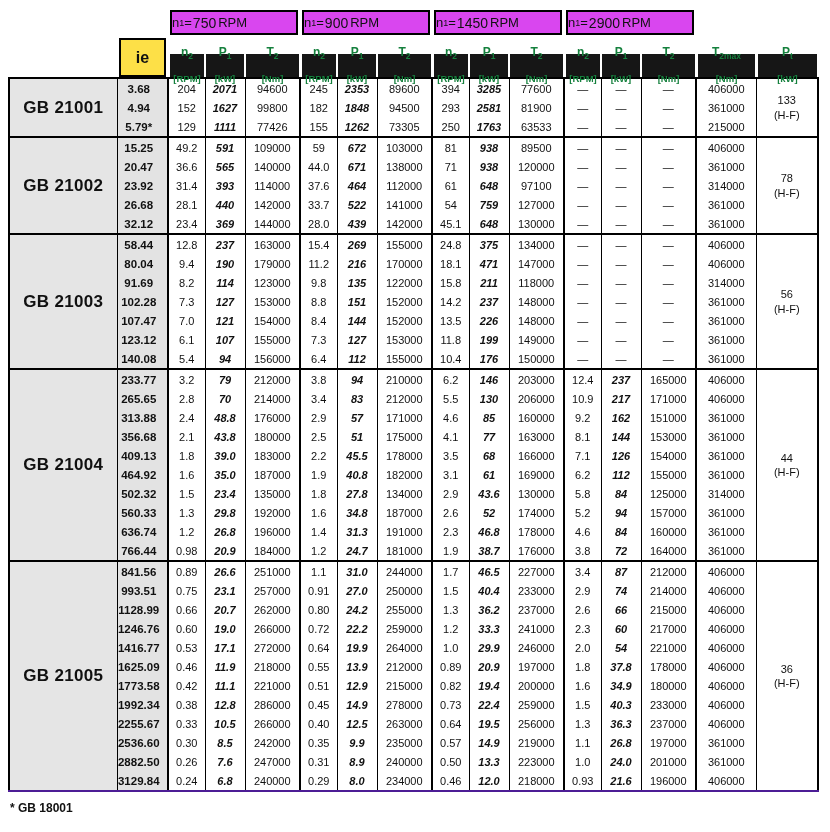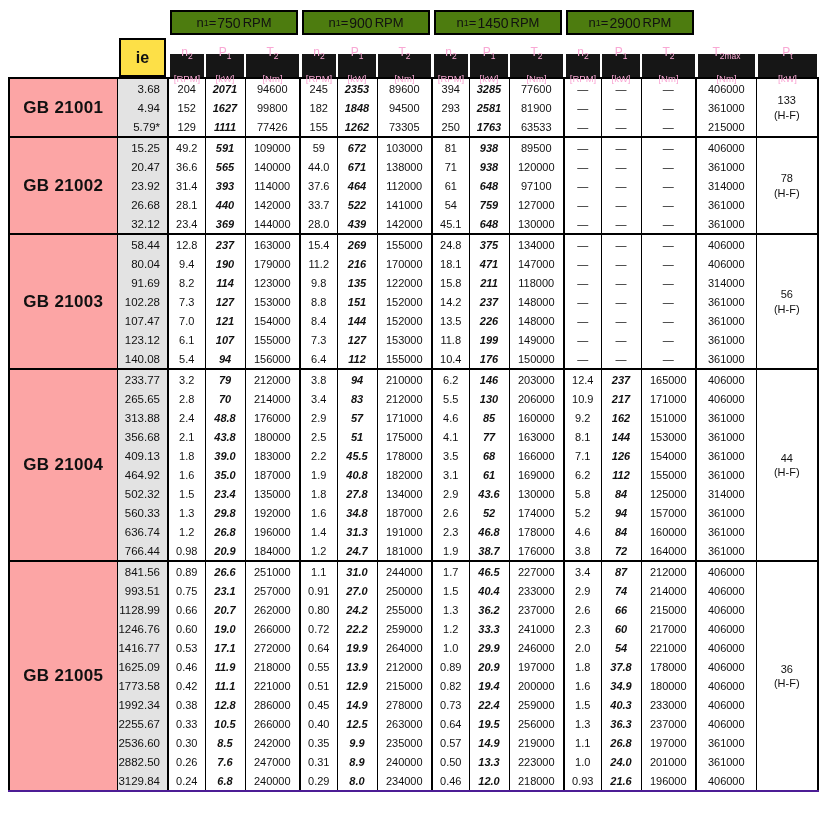--- a/index.html
+++ b/index.html
@@ -9,30 +9,30 @@
   }
   .page { position:relative; padding:10px 0 0 8px; }
 
   table { border-collapse:collapse; table-layout:fixed; }
 
   
   thead td { border:none; background:transparent; padding:0; vertical-align:bottom; }
   tr.hrow1 { height:27px; }
   tr.hrow2 { height:41px; }
   .ybox {
-    height:21px; margin:0 2px 2px 2px; background:#4d7c0f; border:2px solid #000;
-    display:flex; align-items:center; justify-content:center;
+    height:21px; margin:0 2px 2px 2px; background:#d946ef; border:2px solid #000;
+    display:flex; align-items:center; 
     font-size:13px; font-weight:normal; white-space:nowrap;
   }
   .ybox b { font-size:14px; font-weight:normal; margin:0 2px 0 1px; }
   .ybox sub { font-size:9px; line-height:0; }
   .bbox {
-    height:23px; margin:0 1px; background:#161616; color:#f9a8d4;
+    height:23px; margin:0 1px; background:#161616; color:#15803d;
     display:flex; flex-direction:column; align-items:center; justify-content:center;
-    line-height:1.15; font-weight:normal; font-size:12px;
+    line-height:1.15; font-weight:bold; font-size:12px;
   }
   .bbox .unit { font-size:9.5px;margin-top:15px; }
   .bbox sub { font-size:8.5px; line-height:0; }
   .gstart { margin-left:2px; }
   .iebox {
     height:35px; margin:0 2px; background:#fde047; border:2px solid #000;
     display:flex; align-items:center; justify-content:center;
     font-weight:bold; font-size:16px;
   }
 
@@ -40,26 +40,26 @@
   tbody td {
     border-left:1px solid #000; height:19px; padding:0;
     font-size:11px; text-align:center; white-space:nowrap;
     background:#fff;
   }
   tbody td.thk  { border-left:2px solid #000; }
   tbody td.st   { border-top:2px solid #000; }
   tbody td.bt   { border-bottom:2px solid #4c1d95; }
   tbody td.rgt  { border-right:2px solid #000; }
   tbody td.model {
-    background:#fca5a5; font-weight:bold; font-size:17px;
+    background:#e5e5e5; font-weight:bold; font-size:17px;
     border-left:2px solid #000; letter-spacing:0.3px;
   }
   tbody td.ratio {
-    background:#E3E3E3; font-weight:normal; font-size:11.5px;
-    text-align:right; padding-right:7px;
+    background:#E3E3E3; font-weight:bold; font-size:11.5px;
+    padding-right:7px;
   }
   tbody td.p1 { font-weight:bold; font-style:italic; }
   tbody td.ptc { font-size:11px; line-height:1.3; }
 
   .footnote { margin:9px 0 0 2px; font-weight:bold; font-size:12px; }
 </style>
 </head>
 <body>
 
 <div class="page">
@@ -803,13 +803,14 @@
           <td class="thk bt">0.46</td>
           <td class="p1 bt">12.0</td>
           <td class="bt">218000</td>
           <td class="thk bt">0.93</td>
           <td class="p1 bt">21.6</td>
           <td class="bt">196000</td>
           <td class="thk bt">406000</td>
         </tr>
       </tbody>
   </table>
+  <div class="footnote">* GB 18001</div>
 </div>
 
 </body></html>

